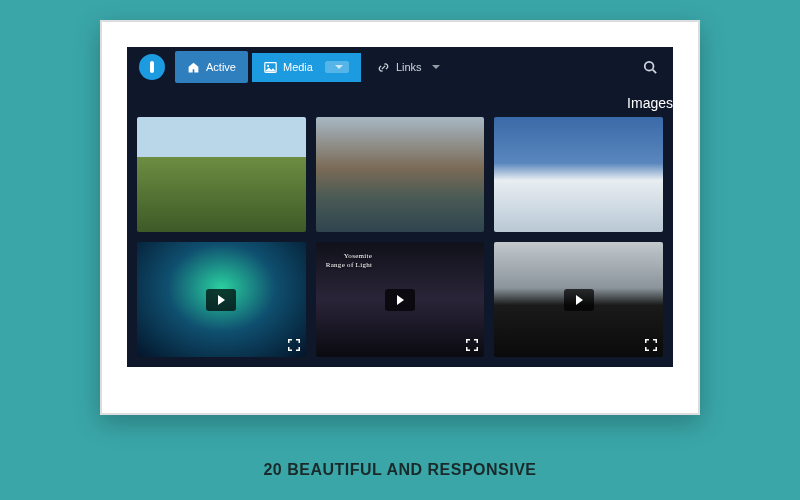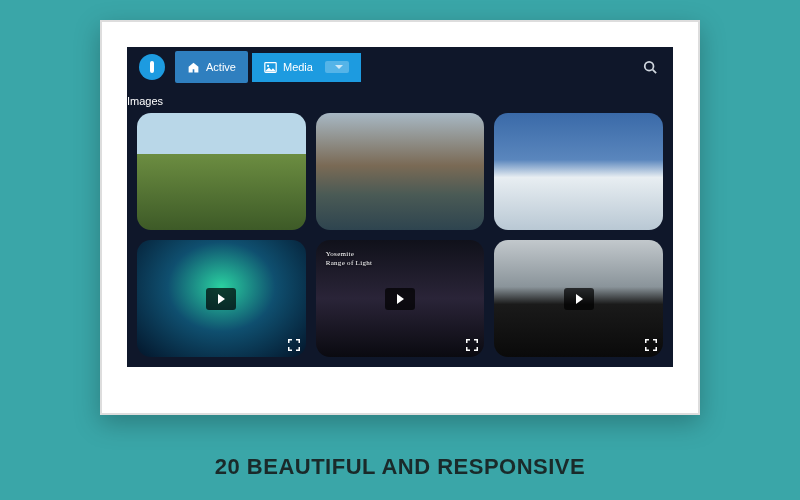--- a/index.html
+++ b/index.html
@@ -75,35 +75,36 @@
     border-radius: 2px;
     display: flex; align-items: center; justify-content: center;
   }
   .nav-spacer { flex: 1; }
   .search-btn {
     width: 34px; height: 40px;
     display: flex; align-items: center; justify-content: center;
     color: #cfd6de; cursor: pointer;
   }
   .section-title {
-    color: #fff; font-size: 11px; text-align: left;
+    color: #fff; font-size: 14px; text-align: right;
     padding: 8px 0 6px 0;
   }
   .gallery {
     flex: 1;
     display: grid;
     grid-template-columns: repeat(3, 1fr);
     grid-template-rows: repeat(2, 1fr);
     gap: 10px;
     padding: 0 10px 10px 10px;
   }
   .thumb {
     position: relative;
     overflow: hidden;
-    border-radius: 14px;
+    border-radius: 2px;
+    text-align: right;
   }
   .thumb-img { width: 100%; height: 100%; }
   .play-btn {
     position: absolute; left: 50%; top: 50%;
     transform: translate(-50%,-50%);
     width: 30px; height: 22px;
     background: rgba(0,0,0,0.7);
     border-radius: 3px;
     display: flex; align-items: center; justify-content: center;
   }
@@ -134,21 +135,21 @@
   .photo-snow  { background: linear-gradient(to bottom, #3a6aa8 0%, #5a86bd 40%, #e8eef2 55%, #b9c8d4 100%); }
   .photo-aurora{ background: radial-gradient(ellipse at 50% 40%, #2ad1a0 0%, #0f4f6f 45%, #03152a 100%); }
   .photo-falls { background: linear-gradient(to bottom, #10111a 0%, #2a2438 50%, #0a0a10 100%); }
   .photo-black { background: linear-gradient(to bottom, #c2c8cc 0%, #8a949a 40%, #1a1a1a 55%, #0a0a0a 100%); }
   .headline {
     position: absolute;
     left: 0; right: 0; bottom: 20px;
     text-align: center;
     color: #1a2a2a;
     font-weight: 700;
-    font-size: 22px;
+    font-size: 16px;
     letter-spacing: 0.5px;
     line-height: 1.25;
   }
 </style>
 </head>
 <body>
 
 <div class="frame-outer">
   <div class="app-panel">
 
@@ -171,20 +172,27 @@
             <rect x="1" y="2" width="14" height="12" rx="1" fill="none" stroke="currentColor" stroke-width="1.5"></rect>
             <circle cx="5" cy="6" r="1.3"></circle>
             <path d="M2 12l4-4 3 3 2-2 3 3v1H2z"></path>
           </svg>
         <span>Media</span>
         <span class="chevron-box">
             <span class="chevron"></span>
           </span>
       </div>
 
+      <div class="nav-item">
+        <svg class="nav-icon" viewBox="0 0 16 16" fill="none" stroke="currentColor" stroke-width="1.5">
+            <path d="M6 10l4-4M7 12a3 3 0 01-4-4l2-2M9 4a3 3 0 014 4l-2 2"></path>
+          </svg>
+        <span>Links</span>
+        <span class="chevron"></span>
+      </div>
 
 
       <div class="nav-spacer"></div>
 
       <div class="search-btn">
         <svg width="14" height="14" viewBox="0 0 16 16" fill="none" stroke="currentColor" stroke-width="2">
             <circle cx="7" cy="7" r="5"></circle>
             <path d="M11 11l4 4"></path>
           </svg>
       </div>

